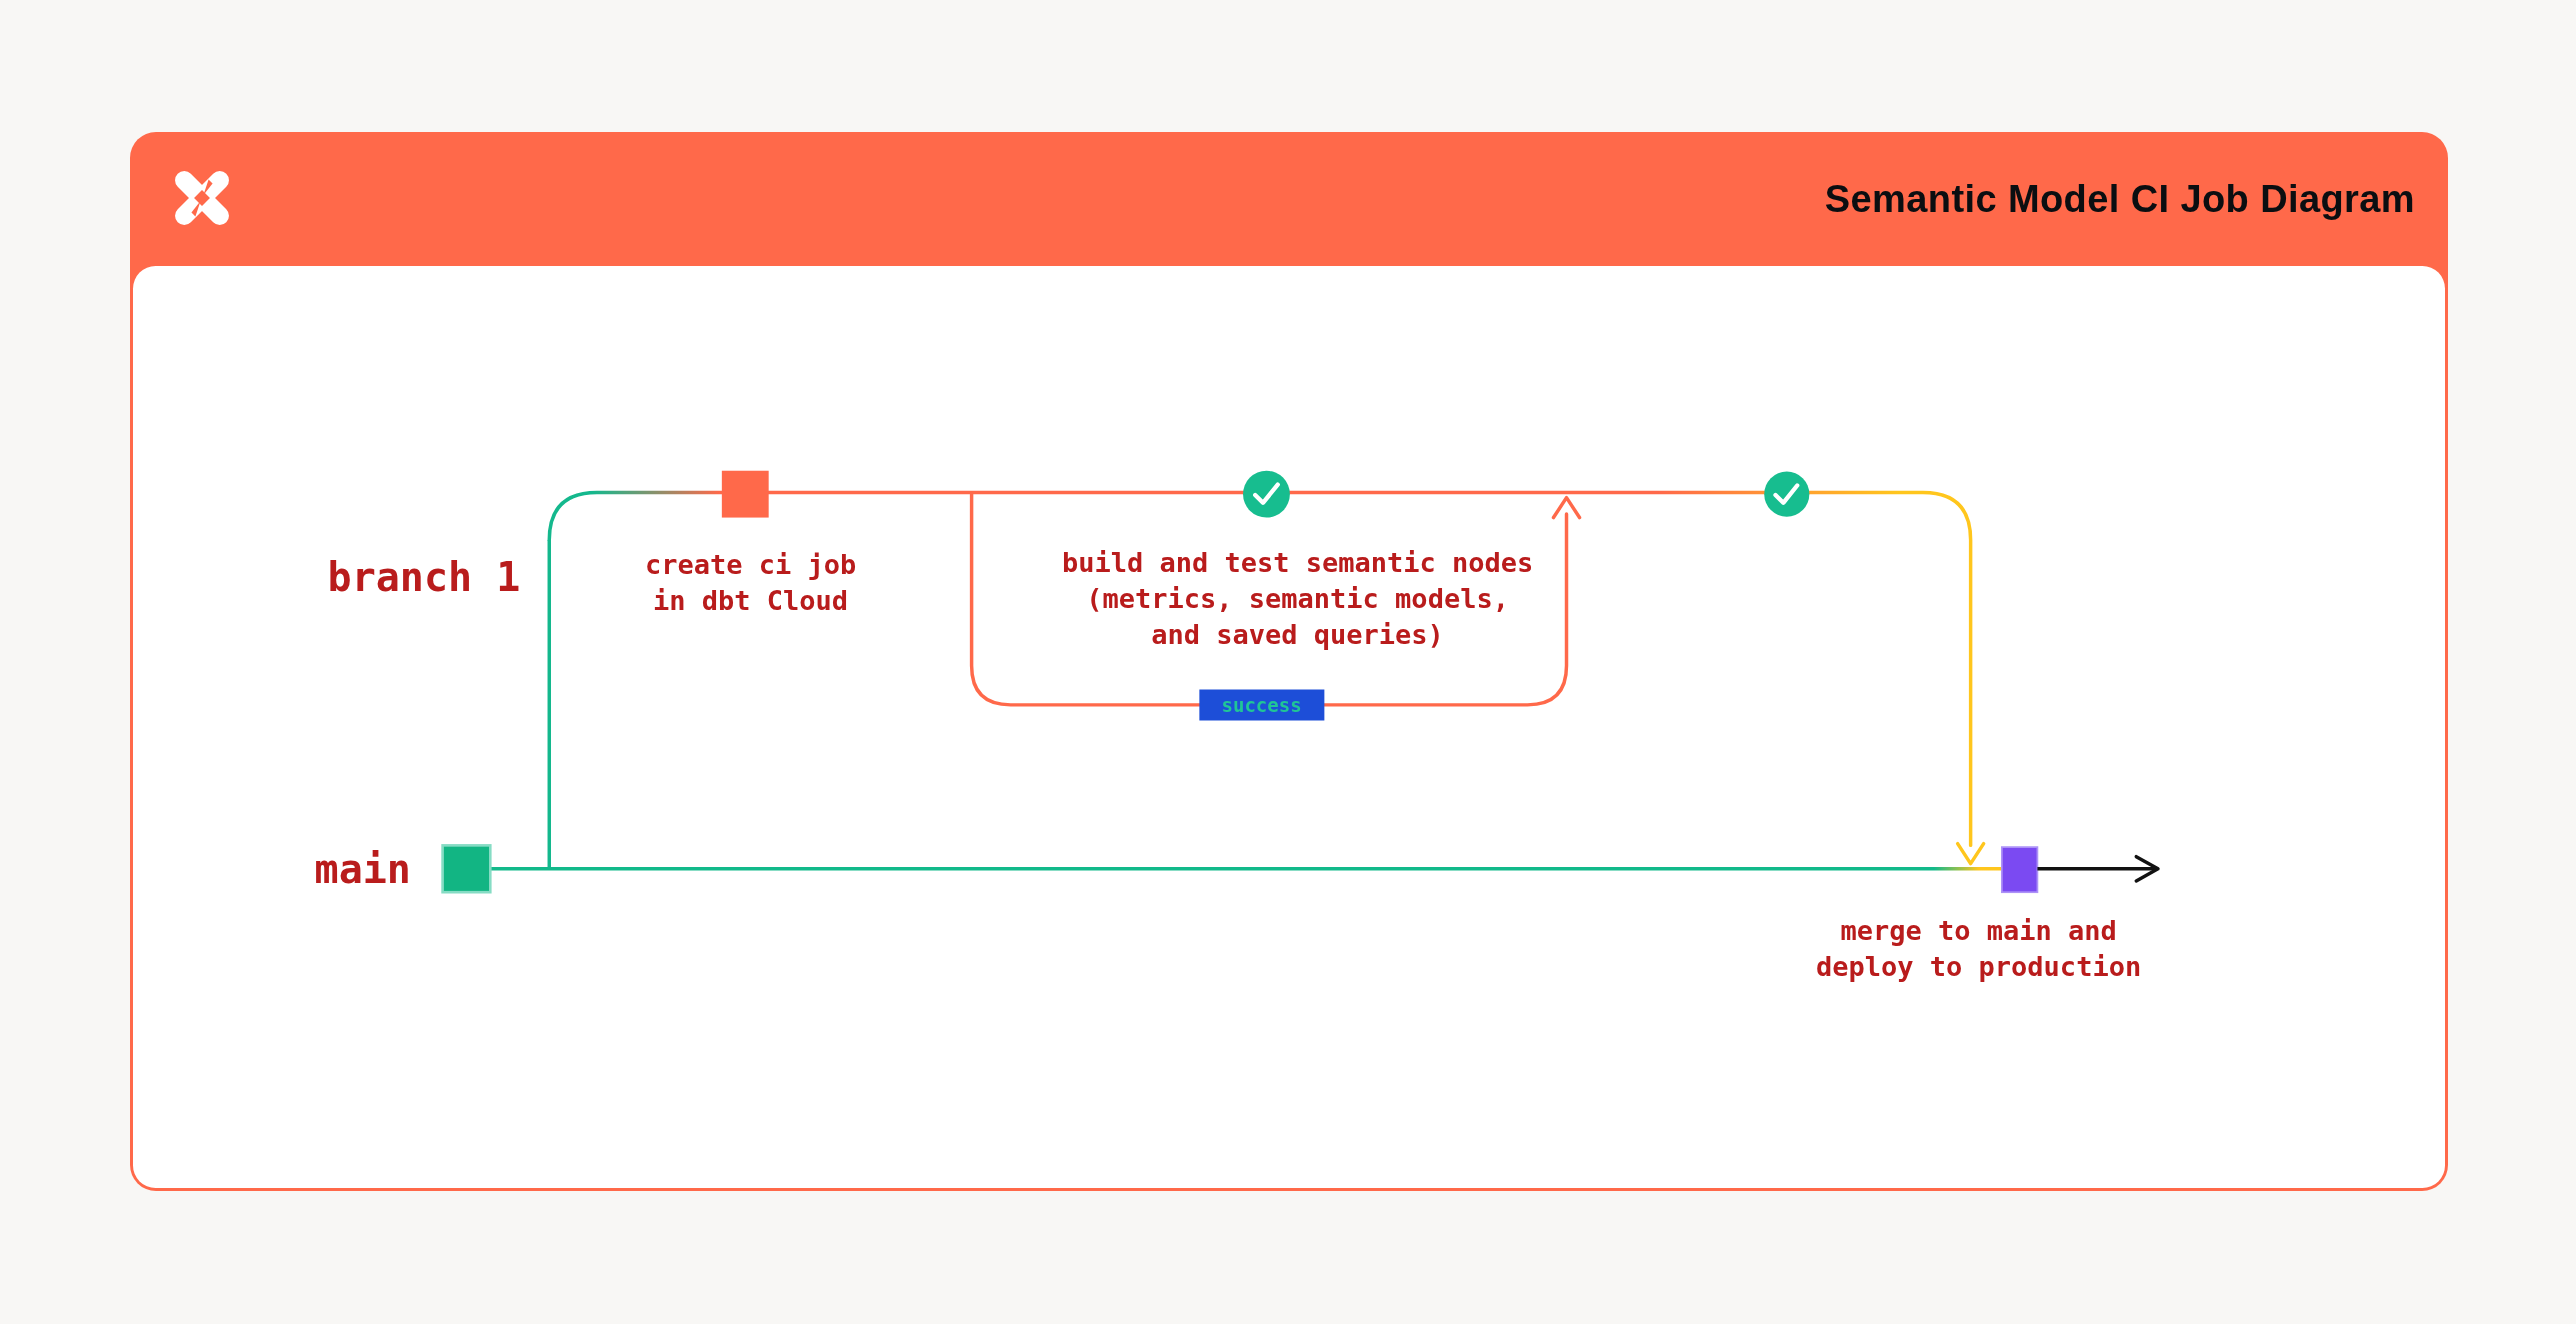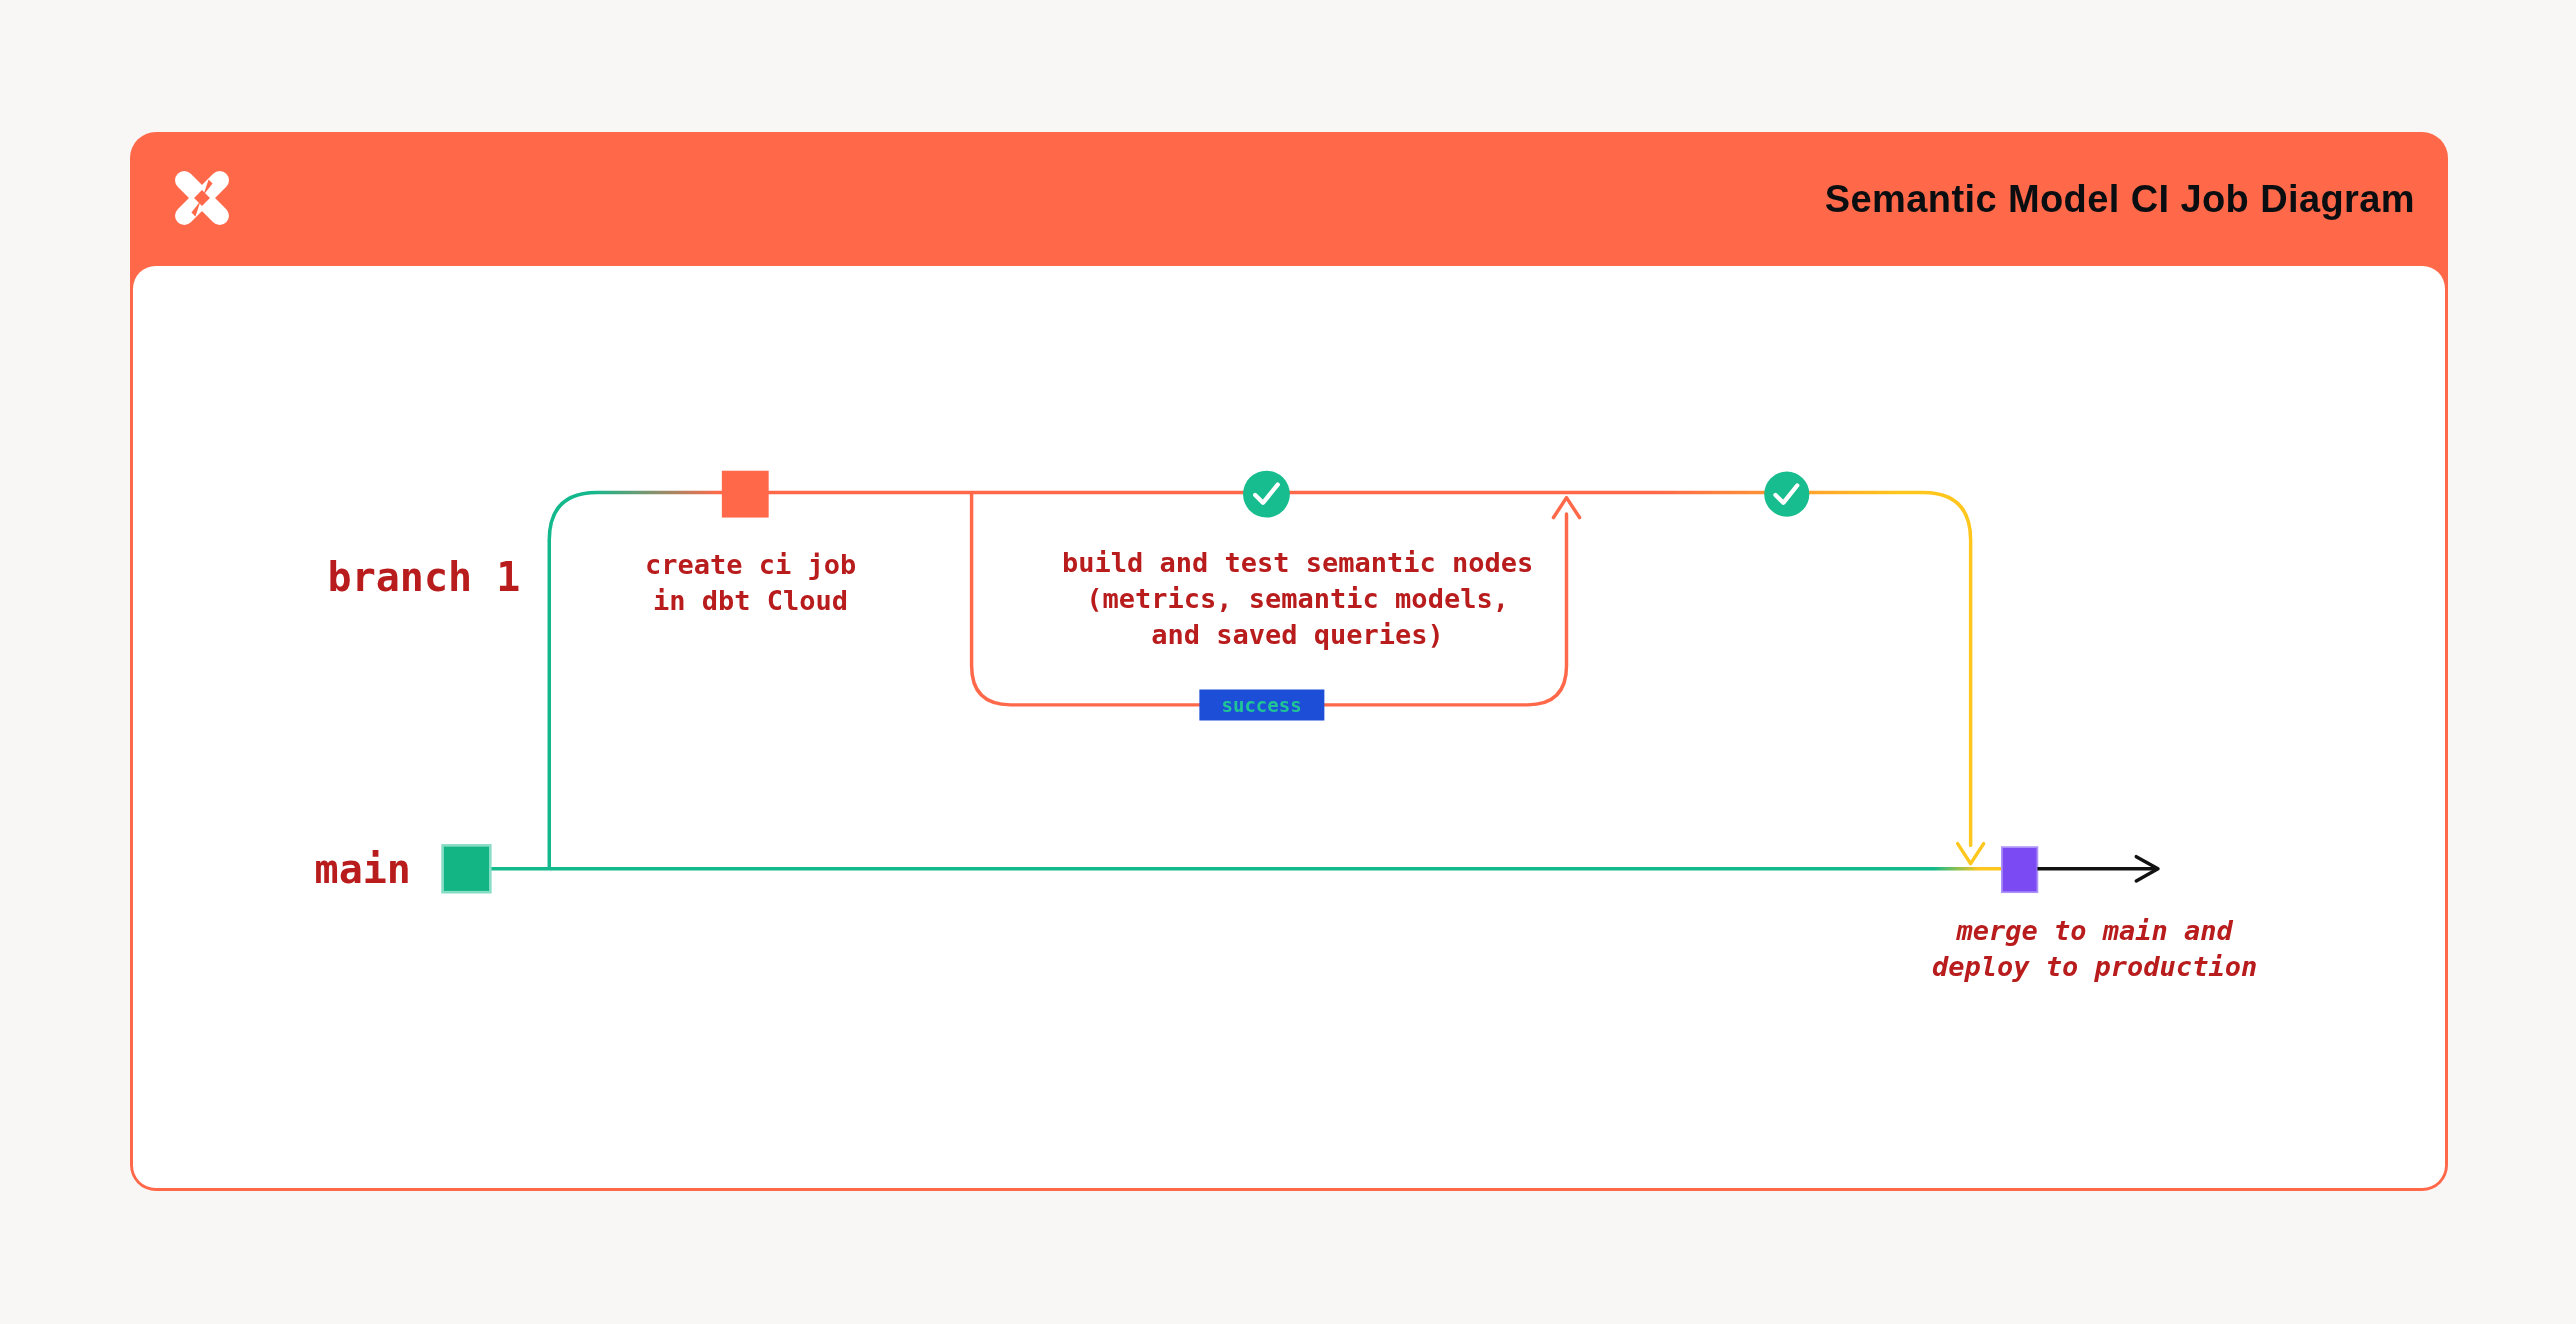--- a/index.html
+++ b/index.html
@@ -86,21 +86,21 @@
     background: #1d4ed8;
     padding: 0 22.6px;
     transform: translate(-50%, -50%);
     white-space: pre;
   }
   #branch1-label { left: 195px; top: 311px; }
   #main-label    { left: 182px; top: 603px; text-align: right; }
   #node-create   { left: 618px;  top: 317px; }
   #node-build    { left: 1129px; top: 333px; margin-left: 36px; }
   #node-commit   { left: 1655px; top: 317px; }
-  #node-merge    { left: 1962px; top: 683px; font-style: italic; }
+  #node-merge    { left: 1846px; top: 683px; }
   #success-label { left: 1129px; top: 439px; }
 </style>
 </head>
 <body>
 
 <div class="card">
 
   <div class="card-header">
     <svg class="logo" viewBox="0 0 100 100" aria-hidden="true">
       <g fill="#ffffff">

